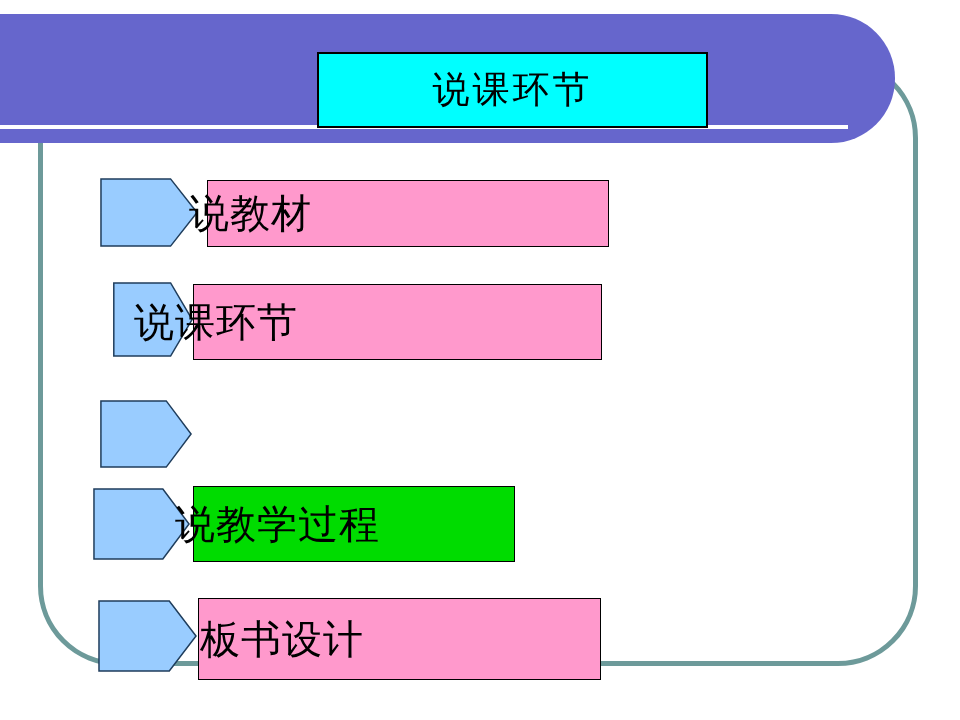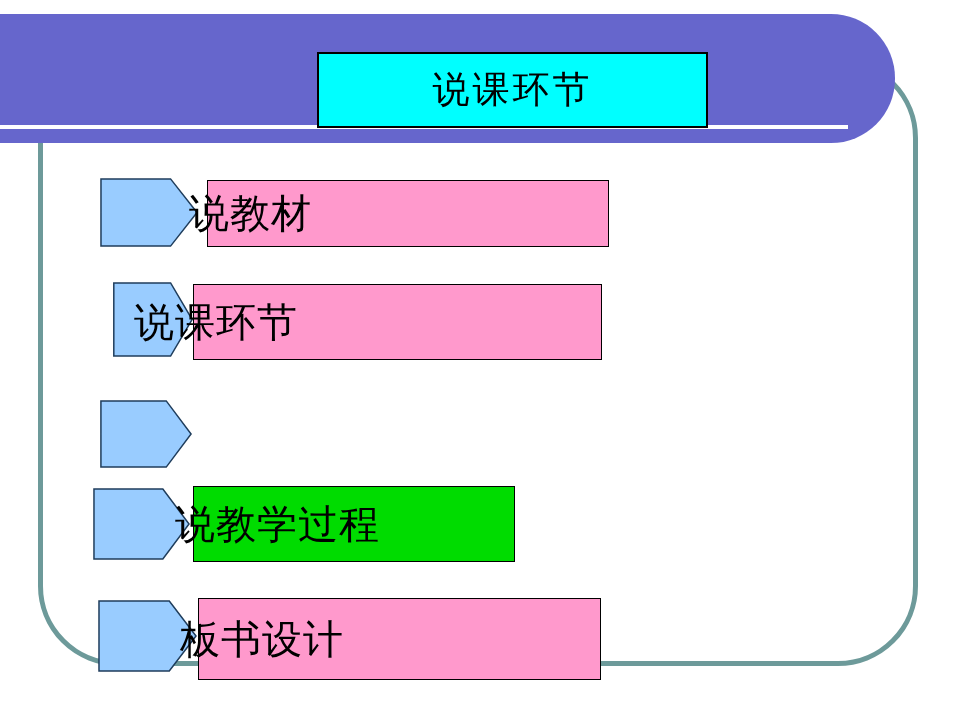--- a/index.html
+++ b/index.html
@@ -103,17 +103,17 @@
   </div>
   <div class="box r4b" style="background-color: rgb(0, 220, 0);">
     <span class="lbl shift-s">说教学过程</span>
   </div>
 
   <div class="arrow r5a" style="--arrow-fill: #99CCFF; --arrow-stroke: #1F3D5C;">
     <svg viewBox="0 0 100 76" preserveAspectRatio="none">
         <polygon points="1,1 72,1 99,38 72,75 1,75"></polygon>
       </svg>
   </div>
-  <div class="box r5b" style="background-color: rgb(255, 153, 204);">
+  <div class="box r5b" style="background-color: rgb(255, 153, 204); padding-left: 20px;">
     <span class="lbl shift-s">板书设计</span>
   </div>
 
 </div>
 
 </body></html>

